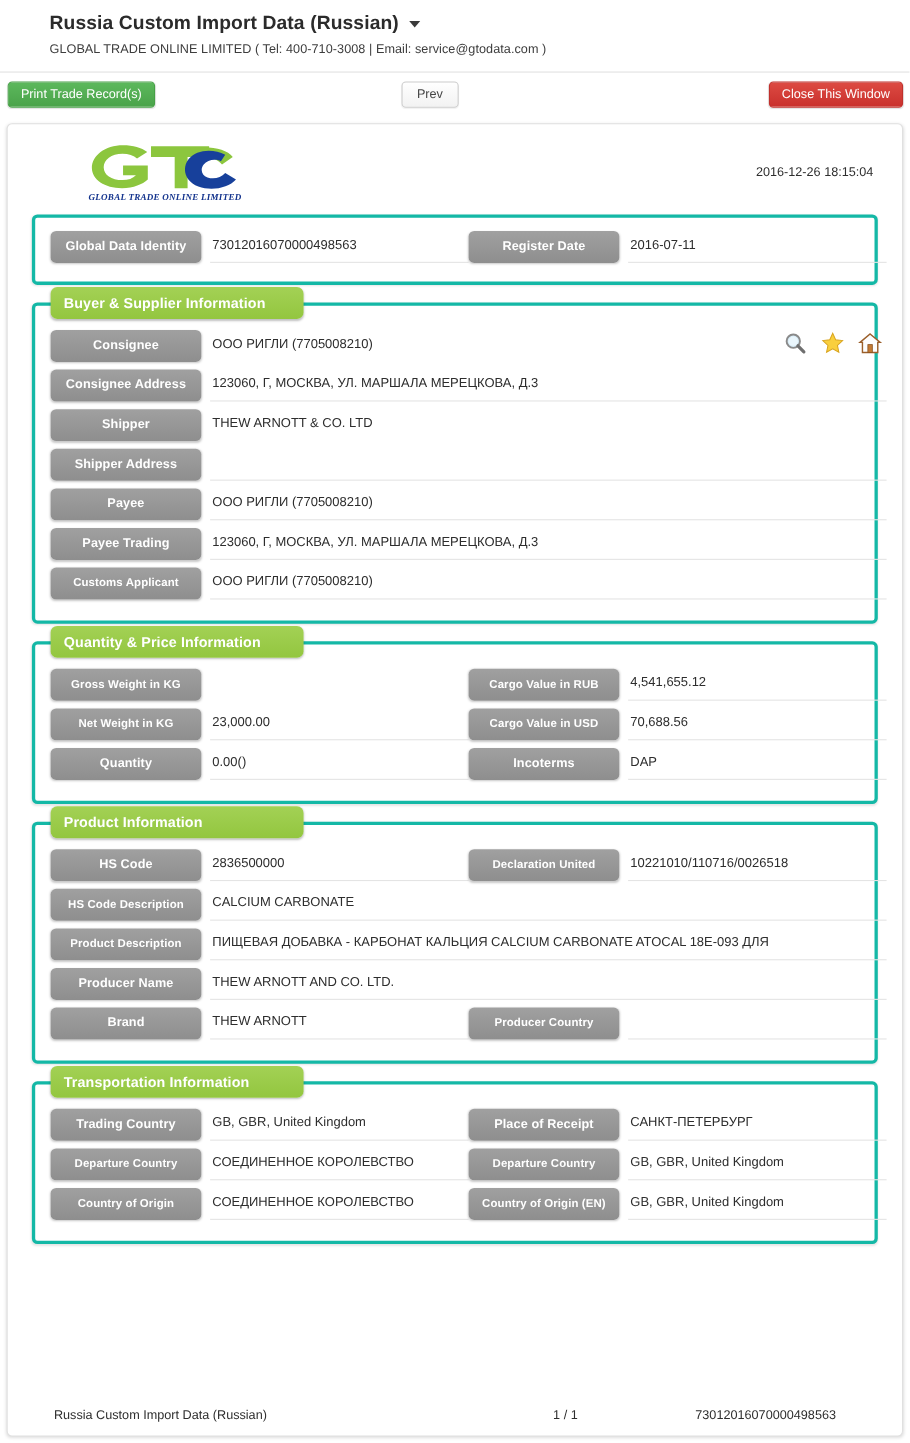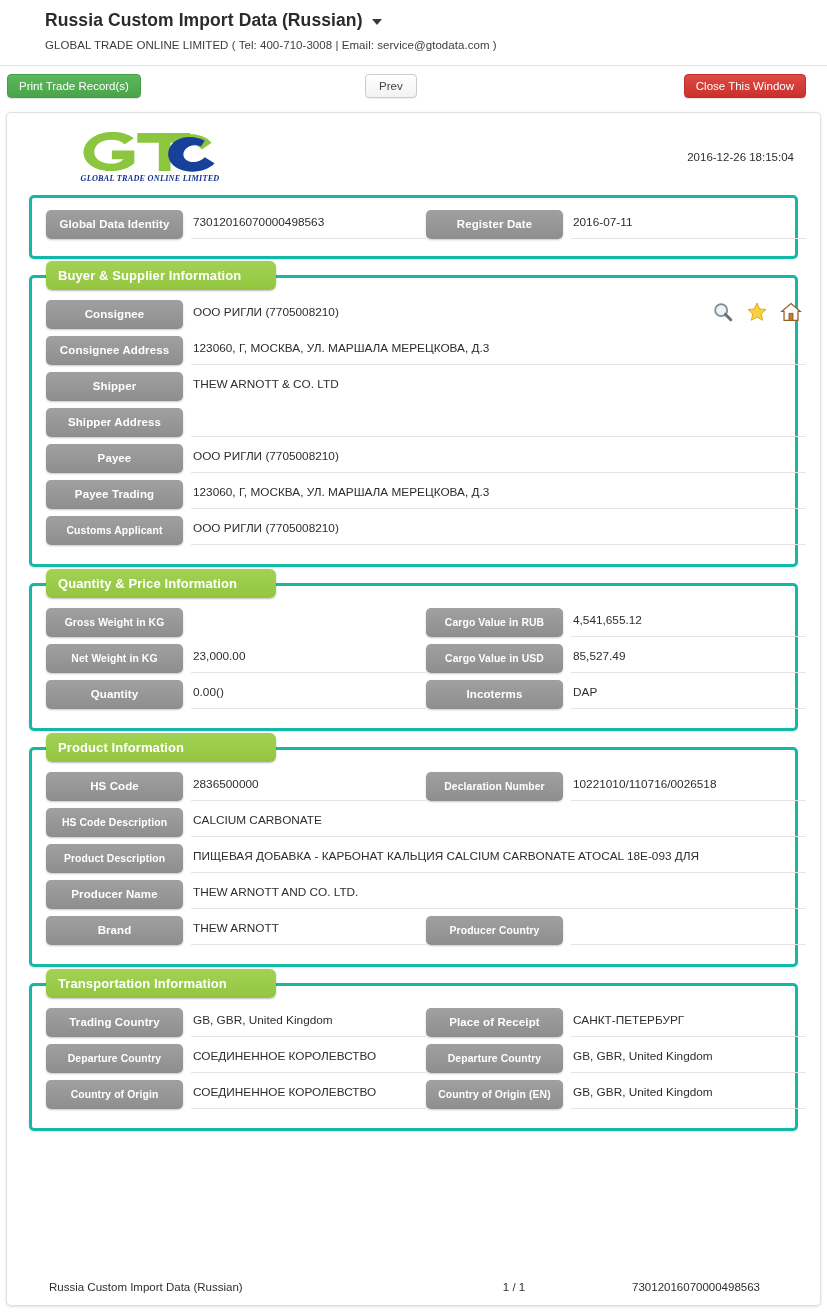--- a/index.html
+++ b/index.html
@@ -51,21 +51,21 @@
   }
   .btn-prev { left: 365px; }
   .btn-next { left: 417px; margin-top: 40px; }
   .btn-nav {
     color: #444444; font-weight: normal;
     background: linear-gradient(to bottom, #ffffff 0%, #f2f2f2 100%);
     border-color: #cccccc; padding: 0 13px;
     box-shadow: 0 1px 1px rgba(0,0,0,0.06);
   }
   .btn-close {
-    right: 21px; color: #ffffff;
+    right: 6px; color: #ffffff;
     background: linear-gradient(to bottom, #dd4b43 0%, #c9302c 100%);
     border-color: #c0302c;
     box-shadow: 0 1px 1px rgba(0,0,0,0.12);
   }
 
   
   .doc-card {
     margin: 3px 6px 0 6px;
     background: #ffffff;
     border: 1px solid #e0e0e0;
@@ -295,21 +295,21 @@
         </div>
       </div>
 
       <div class="row">
         <div class="cell cell-left">
           <div class="lbl small">Net Weight in KG</div>
           <div class="val">23,000.00</div>
         </div>
         <div class="cell cell-right">
           <div class="lbl small">Cargo Value in USD</div>
-          <div class="val">85,527.49</div>
+          <div class="val">70,688.56</div>
         </div>
       </div>
 
       <div class="row">
         <div class="cell cell-left">
           <div class="lbl">Quantity</div>
           <div class="val">0.00()</div>
         </div>
         <div class="cell cell-right">
           <div class="lbl">Incoterms</div>
@@ -323,21 +323,21 @@
   <div class="panel">
     <div class="section-tab">Product Information</div>
     <div class="panel-body">
 
       <div class="row">
         <div class="cell cell-left">
           <div class="lbl">HS Code</div>
           <div class="val">2836500000</div>
         </div>
         <div class="cell cell-right">
-          <div class="lbl small">Declaration Number</div>
+          <div class="lbl small">Declaration United</div>
           <div class="val">10221010/110716/0026518</div>
         </div>
       </div>
 
       <div class="row">
         <div class="cell cell-full">
           <div class="lbl small">HS Code Description</div>
           <div class="val">CALCIUM CARBONATE</div>
         </div>
       </div>

